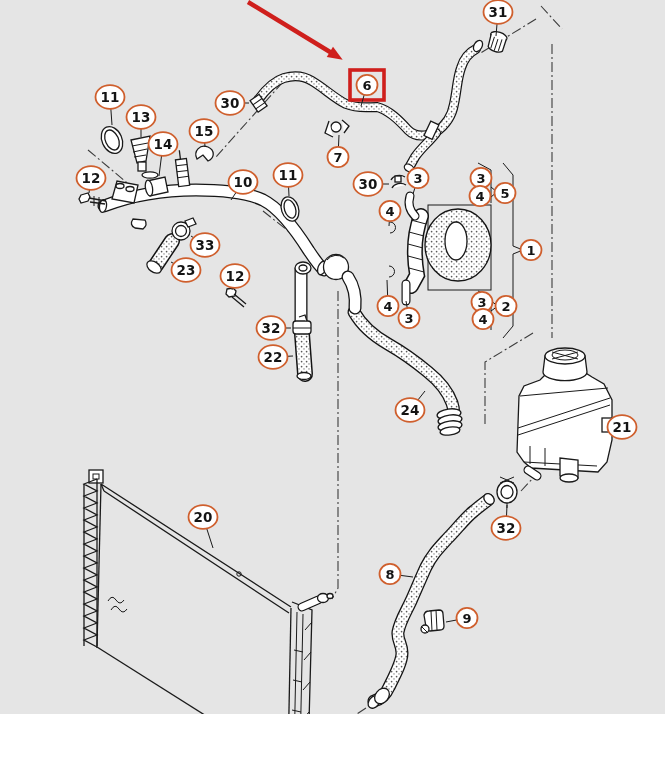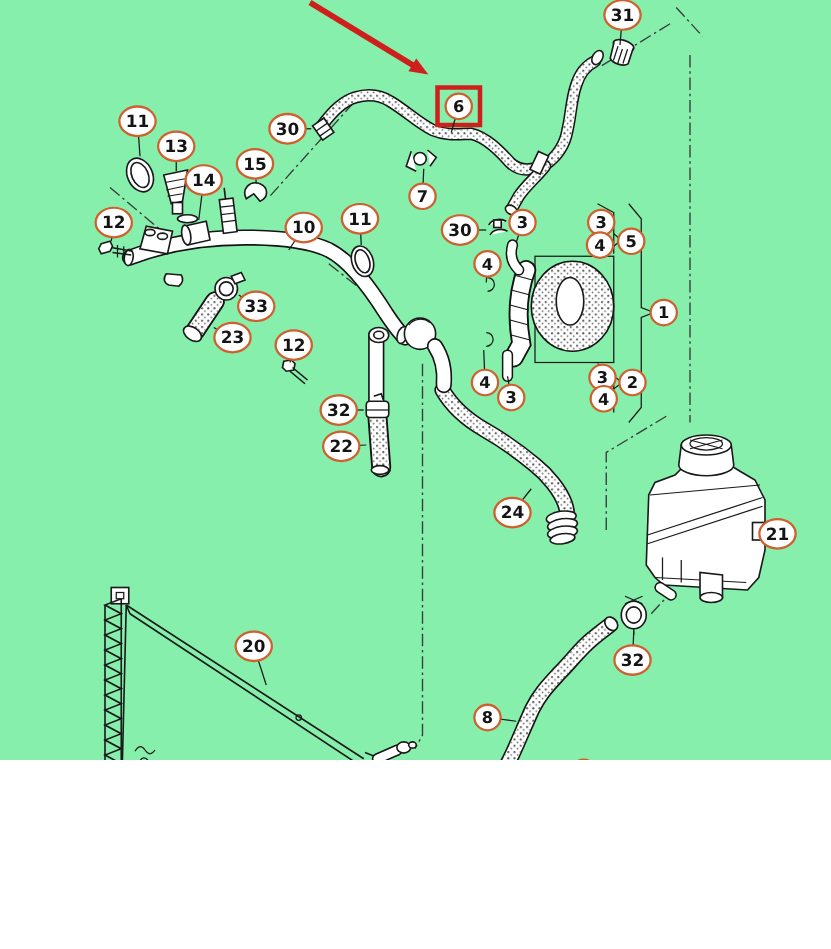--- a/index.html
+++ b/index.html
@@ -1,16 +1,16 @@
 <!DOCTYPE html>
 <html style="--callout: #cf5f2d; --accent: #cf1f1c; --art: #1a1a1a; --dash: #3c3c3c;"><head>
 <meta charset="utf-8">
 <style>
   html,body{margin:0;padding:0;background:#fff;}
-  .canvas{position:relative;width:665px;height:608px;background:#86efac;overflow:hidden;
+  .canvas{position:relative;width:665px;height:714px;background:#e5e5e5;overflow:hidden;
           font-family:"DejaVu Sans","Liberation Sans",sans-serif;}
   svg{display:block;}
   
   .ln{stroke:var(--art,#1a1a1a);stroke-width:1.3;fill:none;}
   .lnf{stroke:var(--art,#1a1a1a);stroke-width:1.3;fill:#fff;}
   .thin{stroke:var(--art,#1a1a1a);stroke-width:1;fill:none;}
   .dd{stroke:var(--dash,#3c3c3c);stroke-width:1.1;fill:none;stroke-dasharray:10 3 2 3;}
   
   .hoA{stroke:#141414;stroke-width:13;fill:none;stroke-linecap:round;}
   .hwA{stroke:#ffffff;stroke-width:10.4;fill:none;stroke-linecap:round;}

